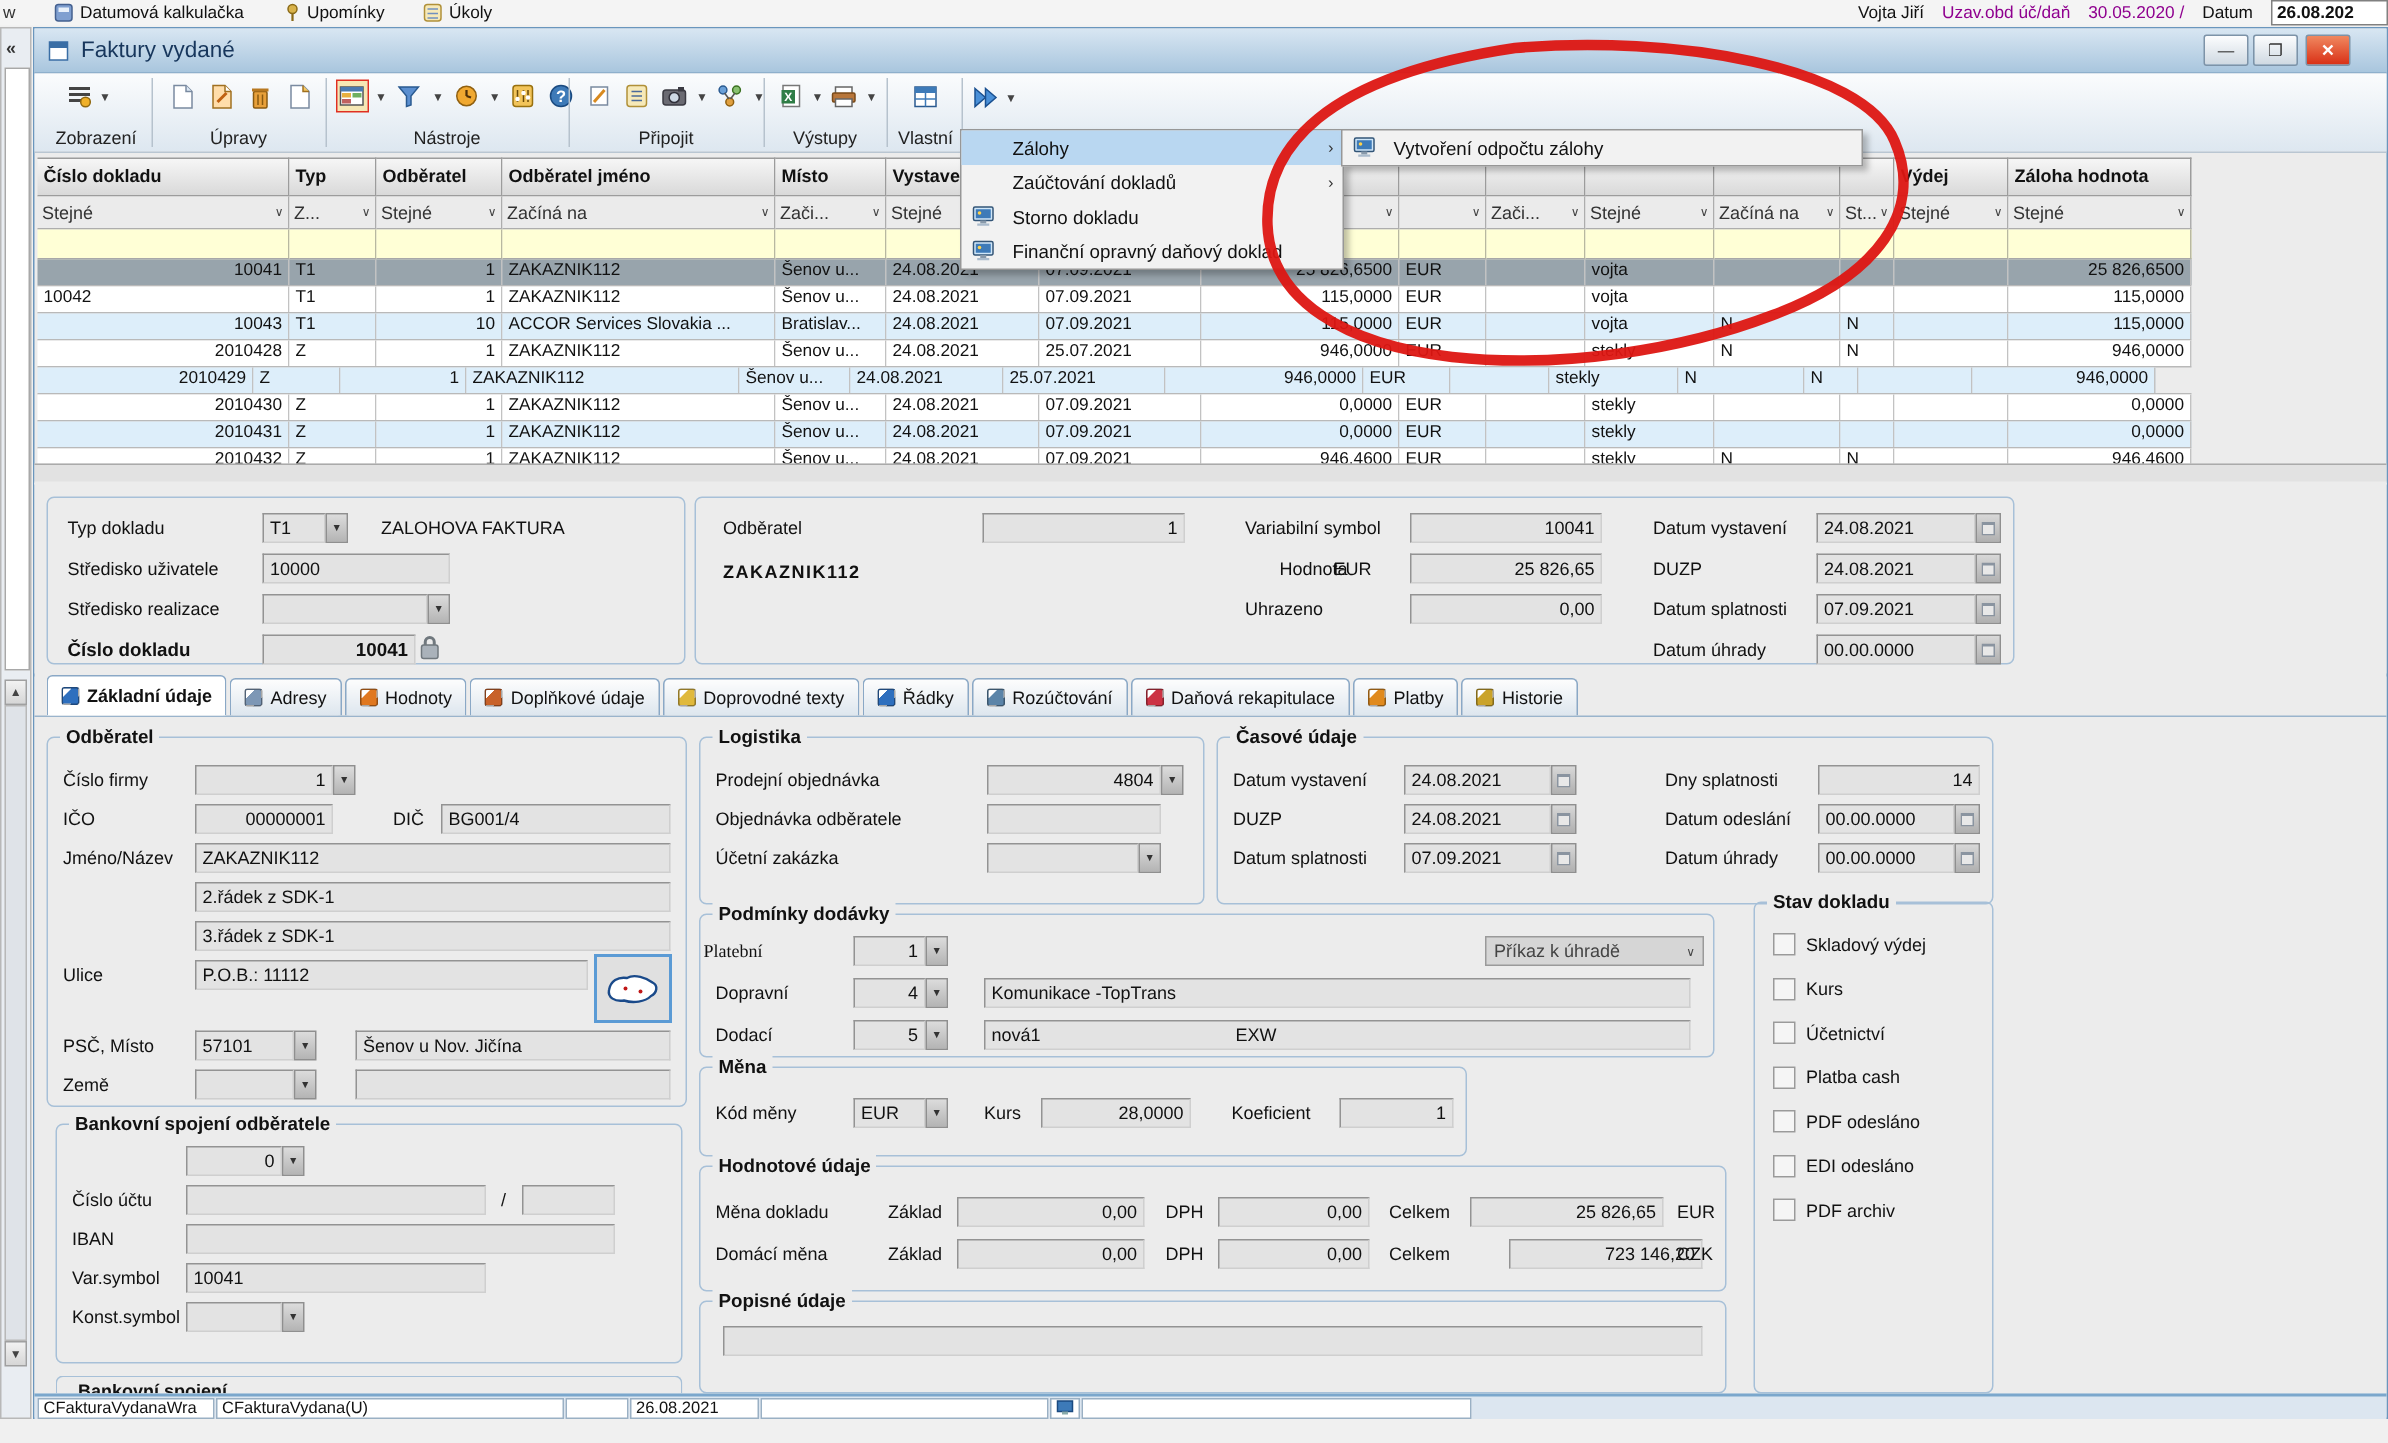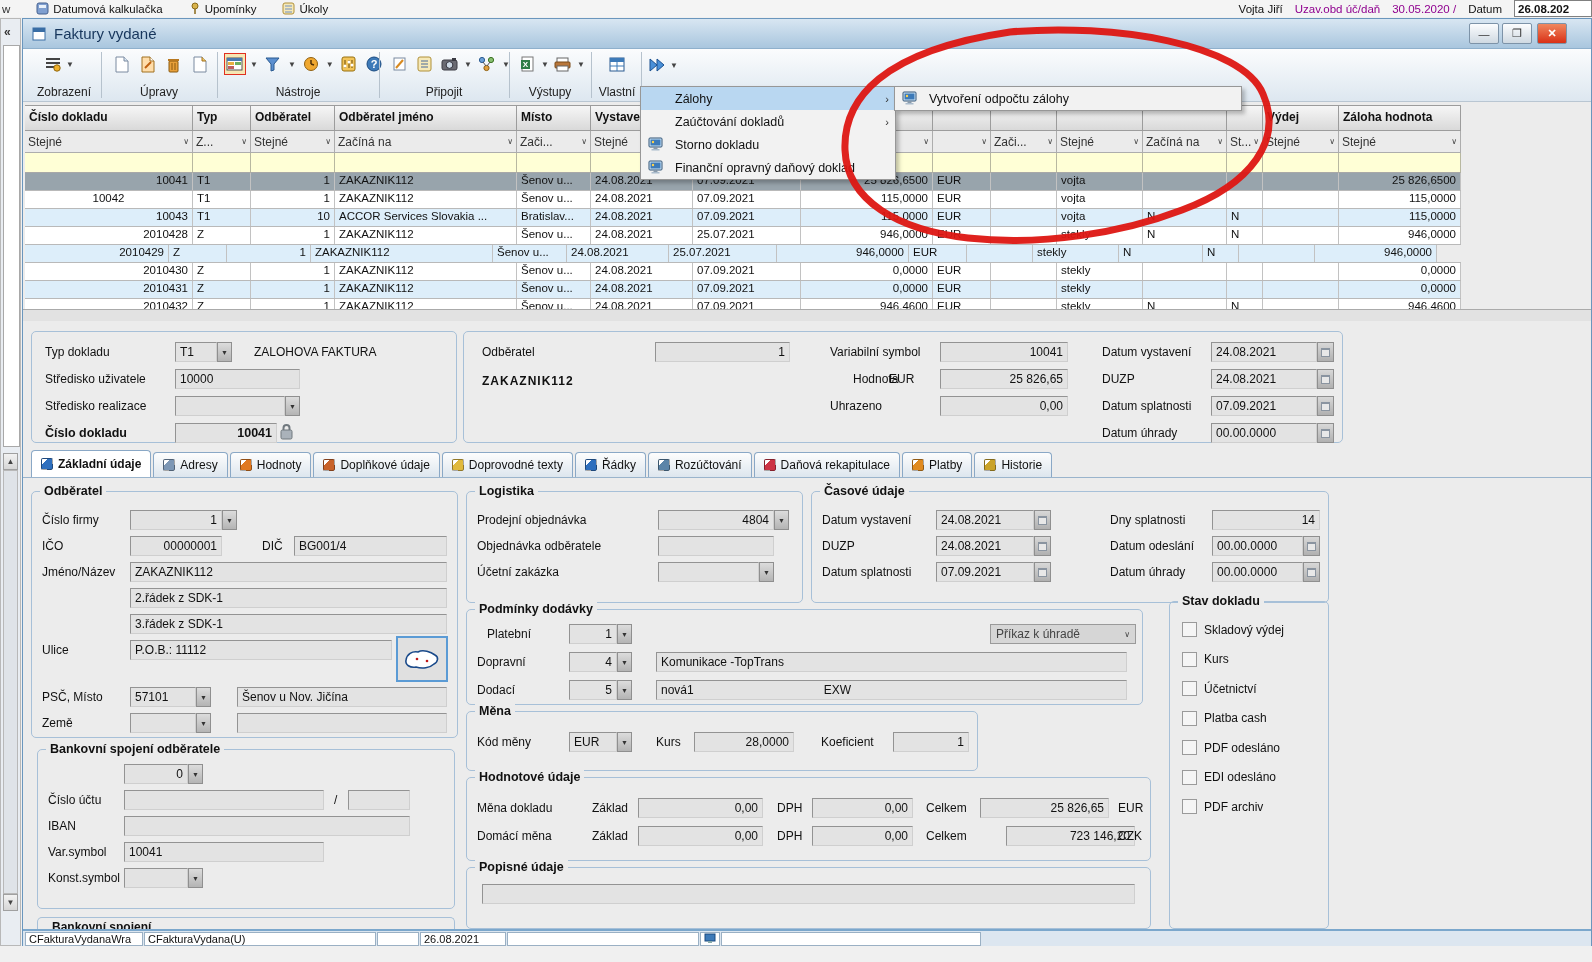--- a/index.html
+++ b/index.html
@@ -432,21 +432,21 @@
           <div class="td" style="width: 132px; text-align: right;">25 826,6500</div>
           <div class="td" style="width: 58px;">EUR</div>
           <div class="td" style="width: 66px;"></div>
           <div class="td" style="width: 86px;">vojta</div>
           <div class="td" style="width: 84px;"></div>
           <div class="td" style="width: 36px;"></div>
           <div class="td" style="width: 76px;"></div>
           <div class="td" style="width: 122px; text-align: right;">25 826,6500</div>
         </div>
         <div class="trow drow white">
-          <div class="td" style="width: 168px; text-align: center;">10042</div>
+          <div class="td" style="width: 168px; text-align: left;">10042</div>
           <div class="td" style="width: 58px;">T1</div>
           <div class="td" style="width: 84px; text-align: right;">1</div>
           <div class="td" style="width: 182px;">ZAKAZNIK112</div>
           <div class="td" style="width: 74px;">Šenov u...</div>
           <div class="td" style="width: 102px;">24.08.2021</div>
           <div class="td" style="width: 108px;">07.09.2021</div>
           <div class="td" style="width: 132px; text-align: right;">115,0000</div>
           <div class="td" style="width: 58px;">EUR</div>
           <div class="td" style="width: 66px;"></div>
           <div class="td" style="width: 86px;">vojta</div>
@@ -779,21 +779,21 @@
         <span class="calbtn" style="left:491px;top:70px;">
             <svg width="9" height="9">
               <rect width="9" height="9" fill="#8a94a0"></rect>
               <rect x="1" y="2" width="7" height="6" fill="#e8e8e8"></rect>
             </svg>
           </span>
       </div>
 
       <div class="group" style="left:443px;top:131px;width:675px;height:94px;">
         <span class="gtitle">Podmínky dodávky</span>
-        <span class="lbl" style="left:20px;top:17px;">Platební</span>
+        <span class="lbl" style="left:2px;top:17px;font-family:Liberation Serif, serif;">Platební</span>
         <div class="fld num" style="left:102px;top:14px;width:48px;">1</div>
         <span class="spin" style="left:150px;top:14px;">▼</span>
         <div class="ddown" style="left:523px;top:14px;width:146px;">
             <span>Příkaz k úhradě</span>
             <span class="caret">∨</span>
           </div>
         <span class="lbl" style="left:10px;top:45px;">Dopravní</span>
         <div class="fld num" style="left:102px;top:42px;width:48px;">4</div>
         <span class="spin" style="left:150px;top:42px;">▼</span>
         <div class="fld" style="left:189px;top:42px;width:471px;">Komunikace -TopTrans</div>

